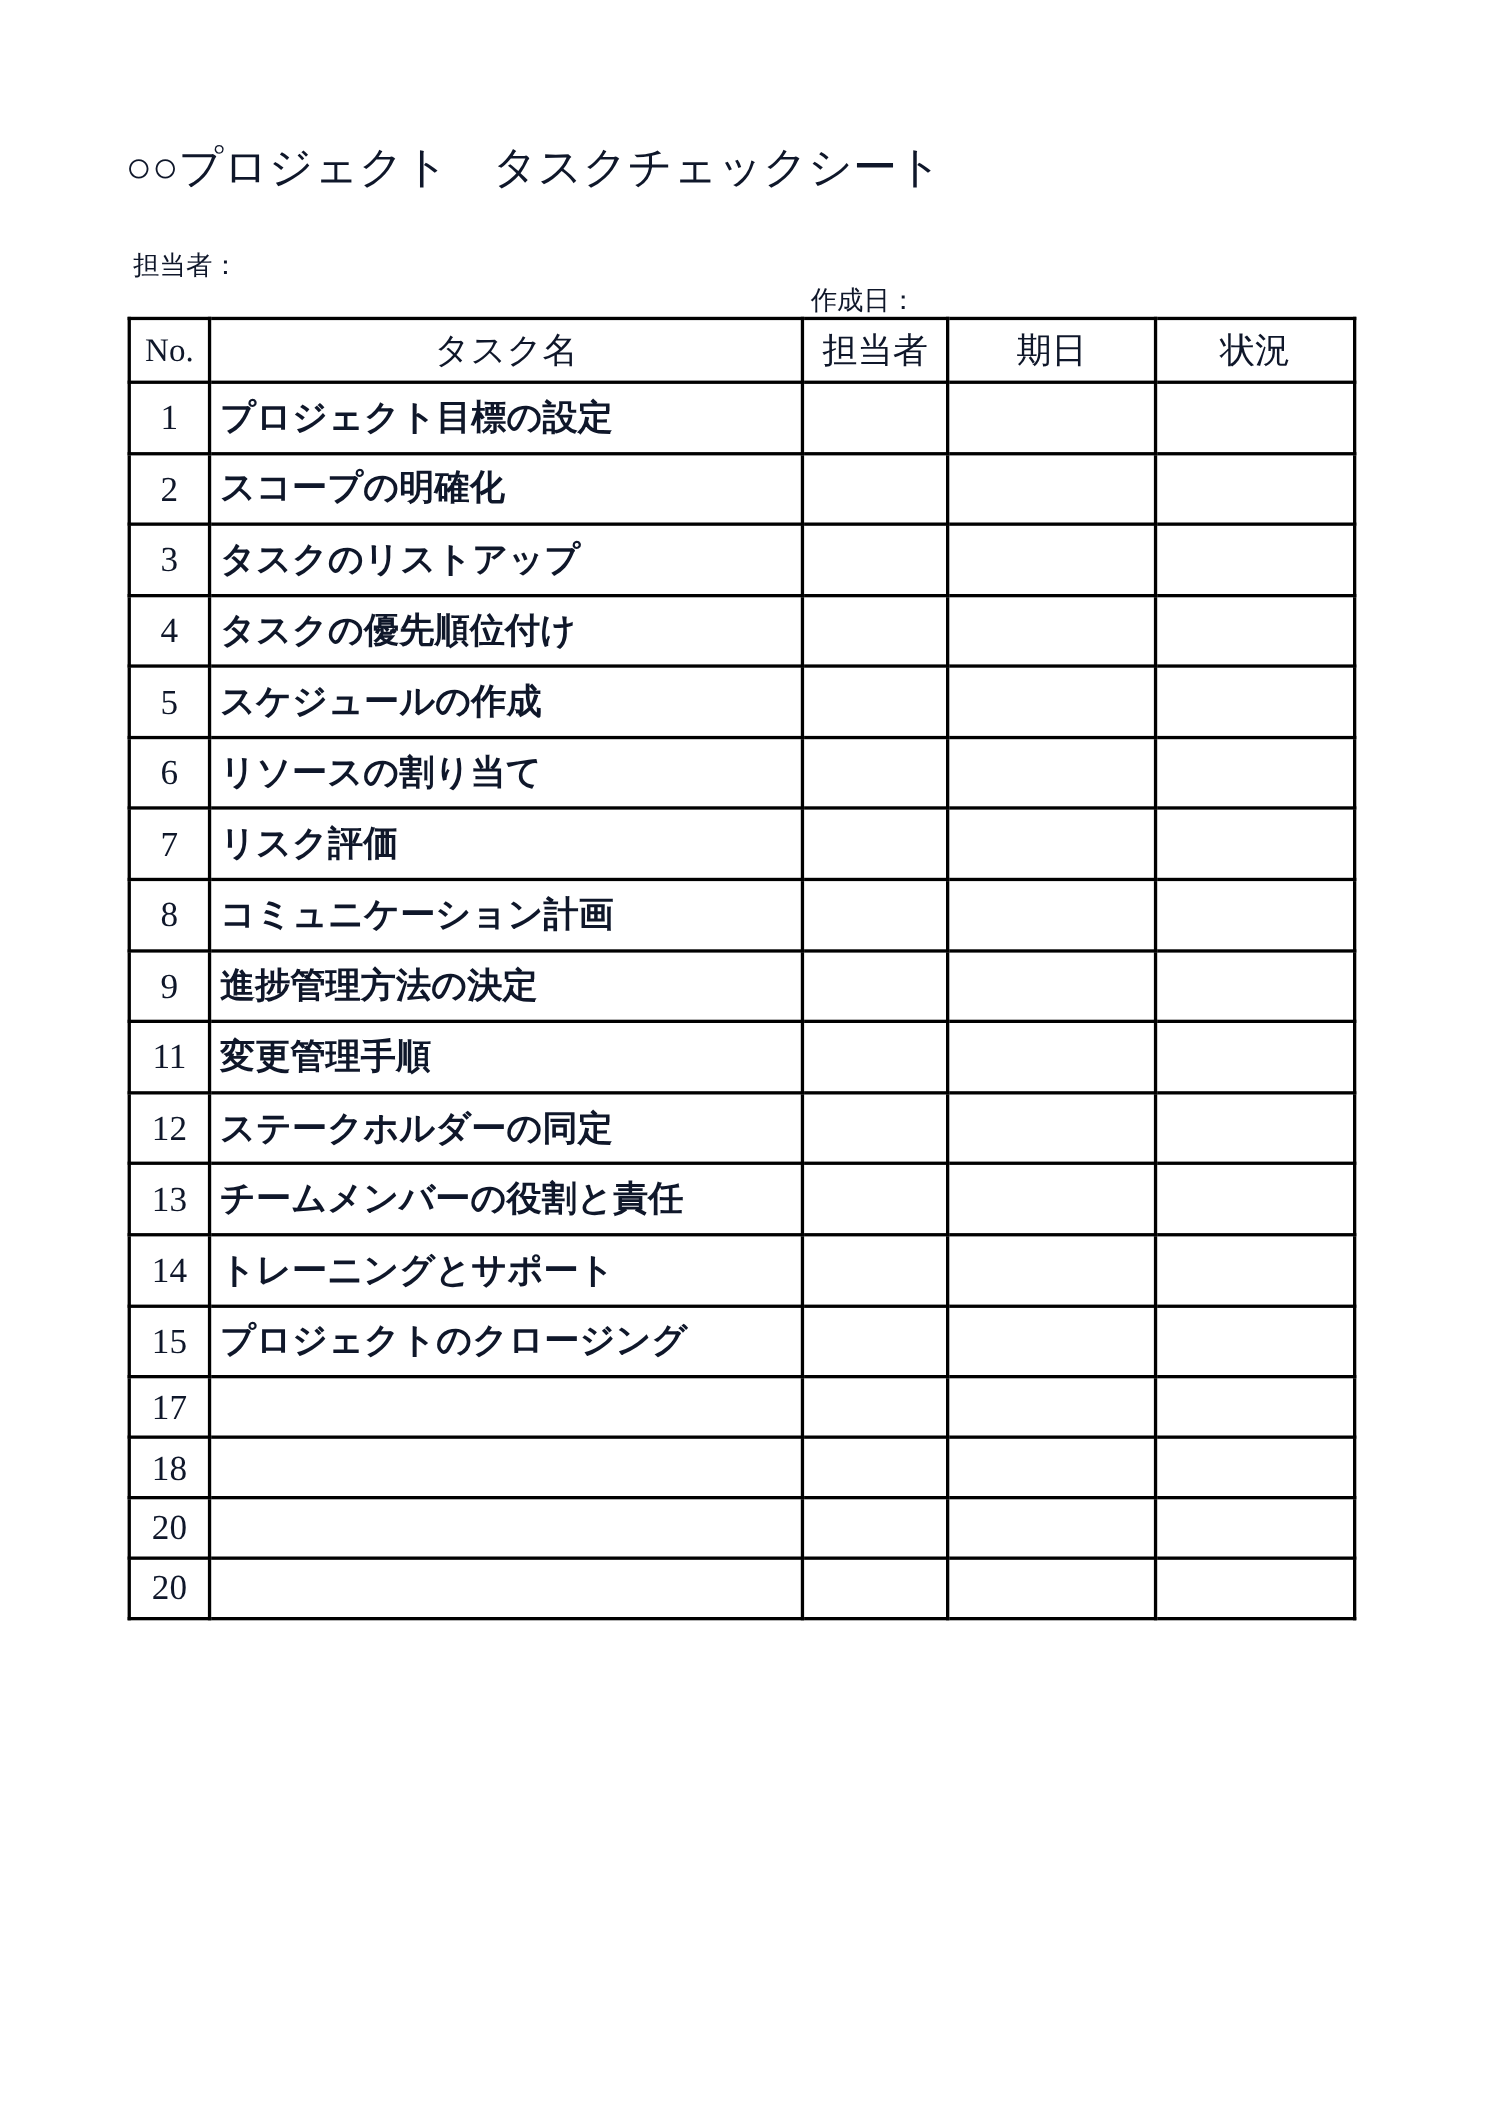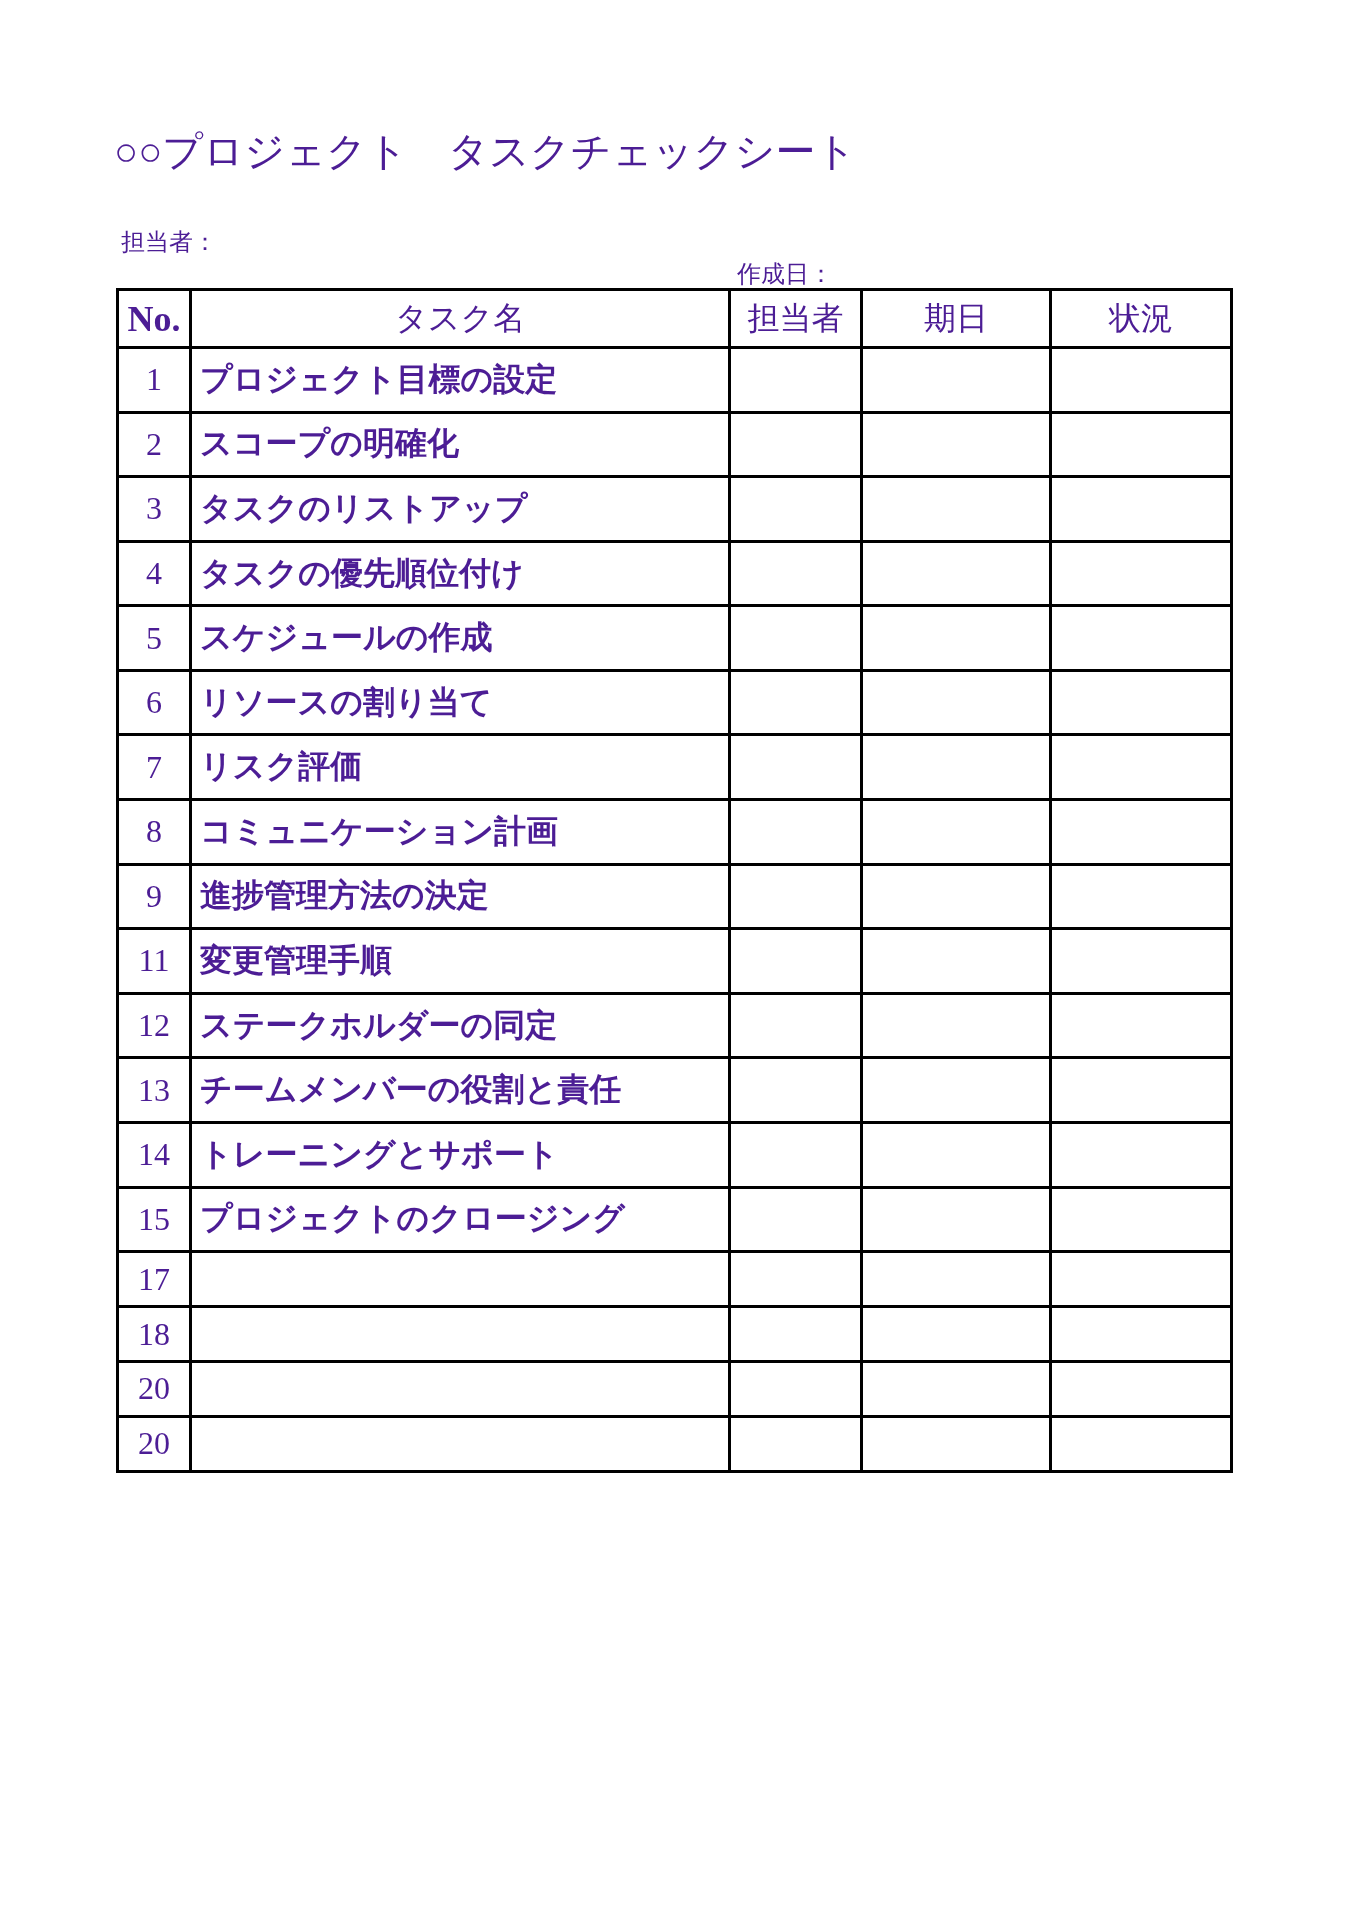--- a/index.html
+++ b/index.html
@@ -5,21 +5,21 @@
   html, body {
     margin: 0;
     padding: 0;
     background: #ffffff;
   }
   .page {
     position: relative;
     width: 1358px;
     height: 1920px;
     background: #ffffff;
-    color: #4c1d95;
+    color: #0f172a;
     font-family: "Liberation Serif", "DejaVu Serif", serif;
     overflow: hidden;
   }
   .doc-title {
     position: absolute;
     left: 114px;
     top: 126px;
     font-size: 40px;
     line-height: 52px;
     white-space: pre;
@@ -56,21 +56,21 @@
     border: 3px solid #000000;
     font-weight: normal;
     font-size: 32px;
     vertical-align: middle;
     padding: 0;
     overflow: hidden;
     white-space: nowrap;
   }
   .check-table thead tr { height: 58px; }
   .check-table th { text-align: center; }
-  .check-table th.no-header { font-size: 36px; font-weight: bold; }
+  .check-table th.no-header { font-size: 30px; }
   .check-table td.no-cell {
     text-align: center;
     font-size: 32px;
   }
   .check-table td.task-cell {
     text-align: left;
     padding-left: 8px;
     padding-right: 4px;
     font-weight: bold;
   }

